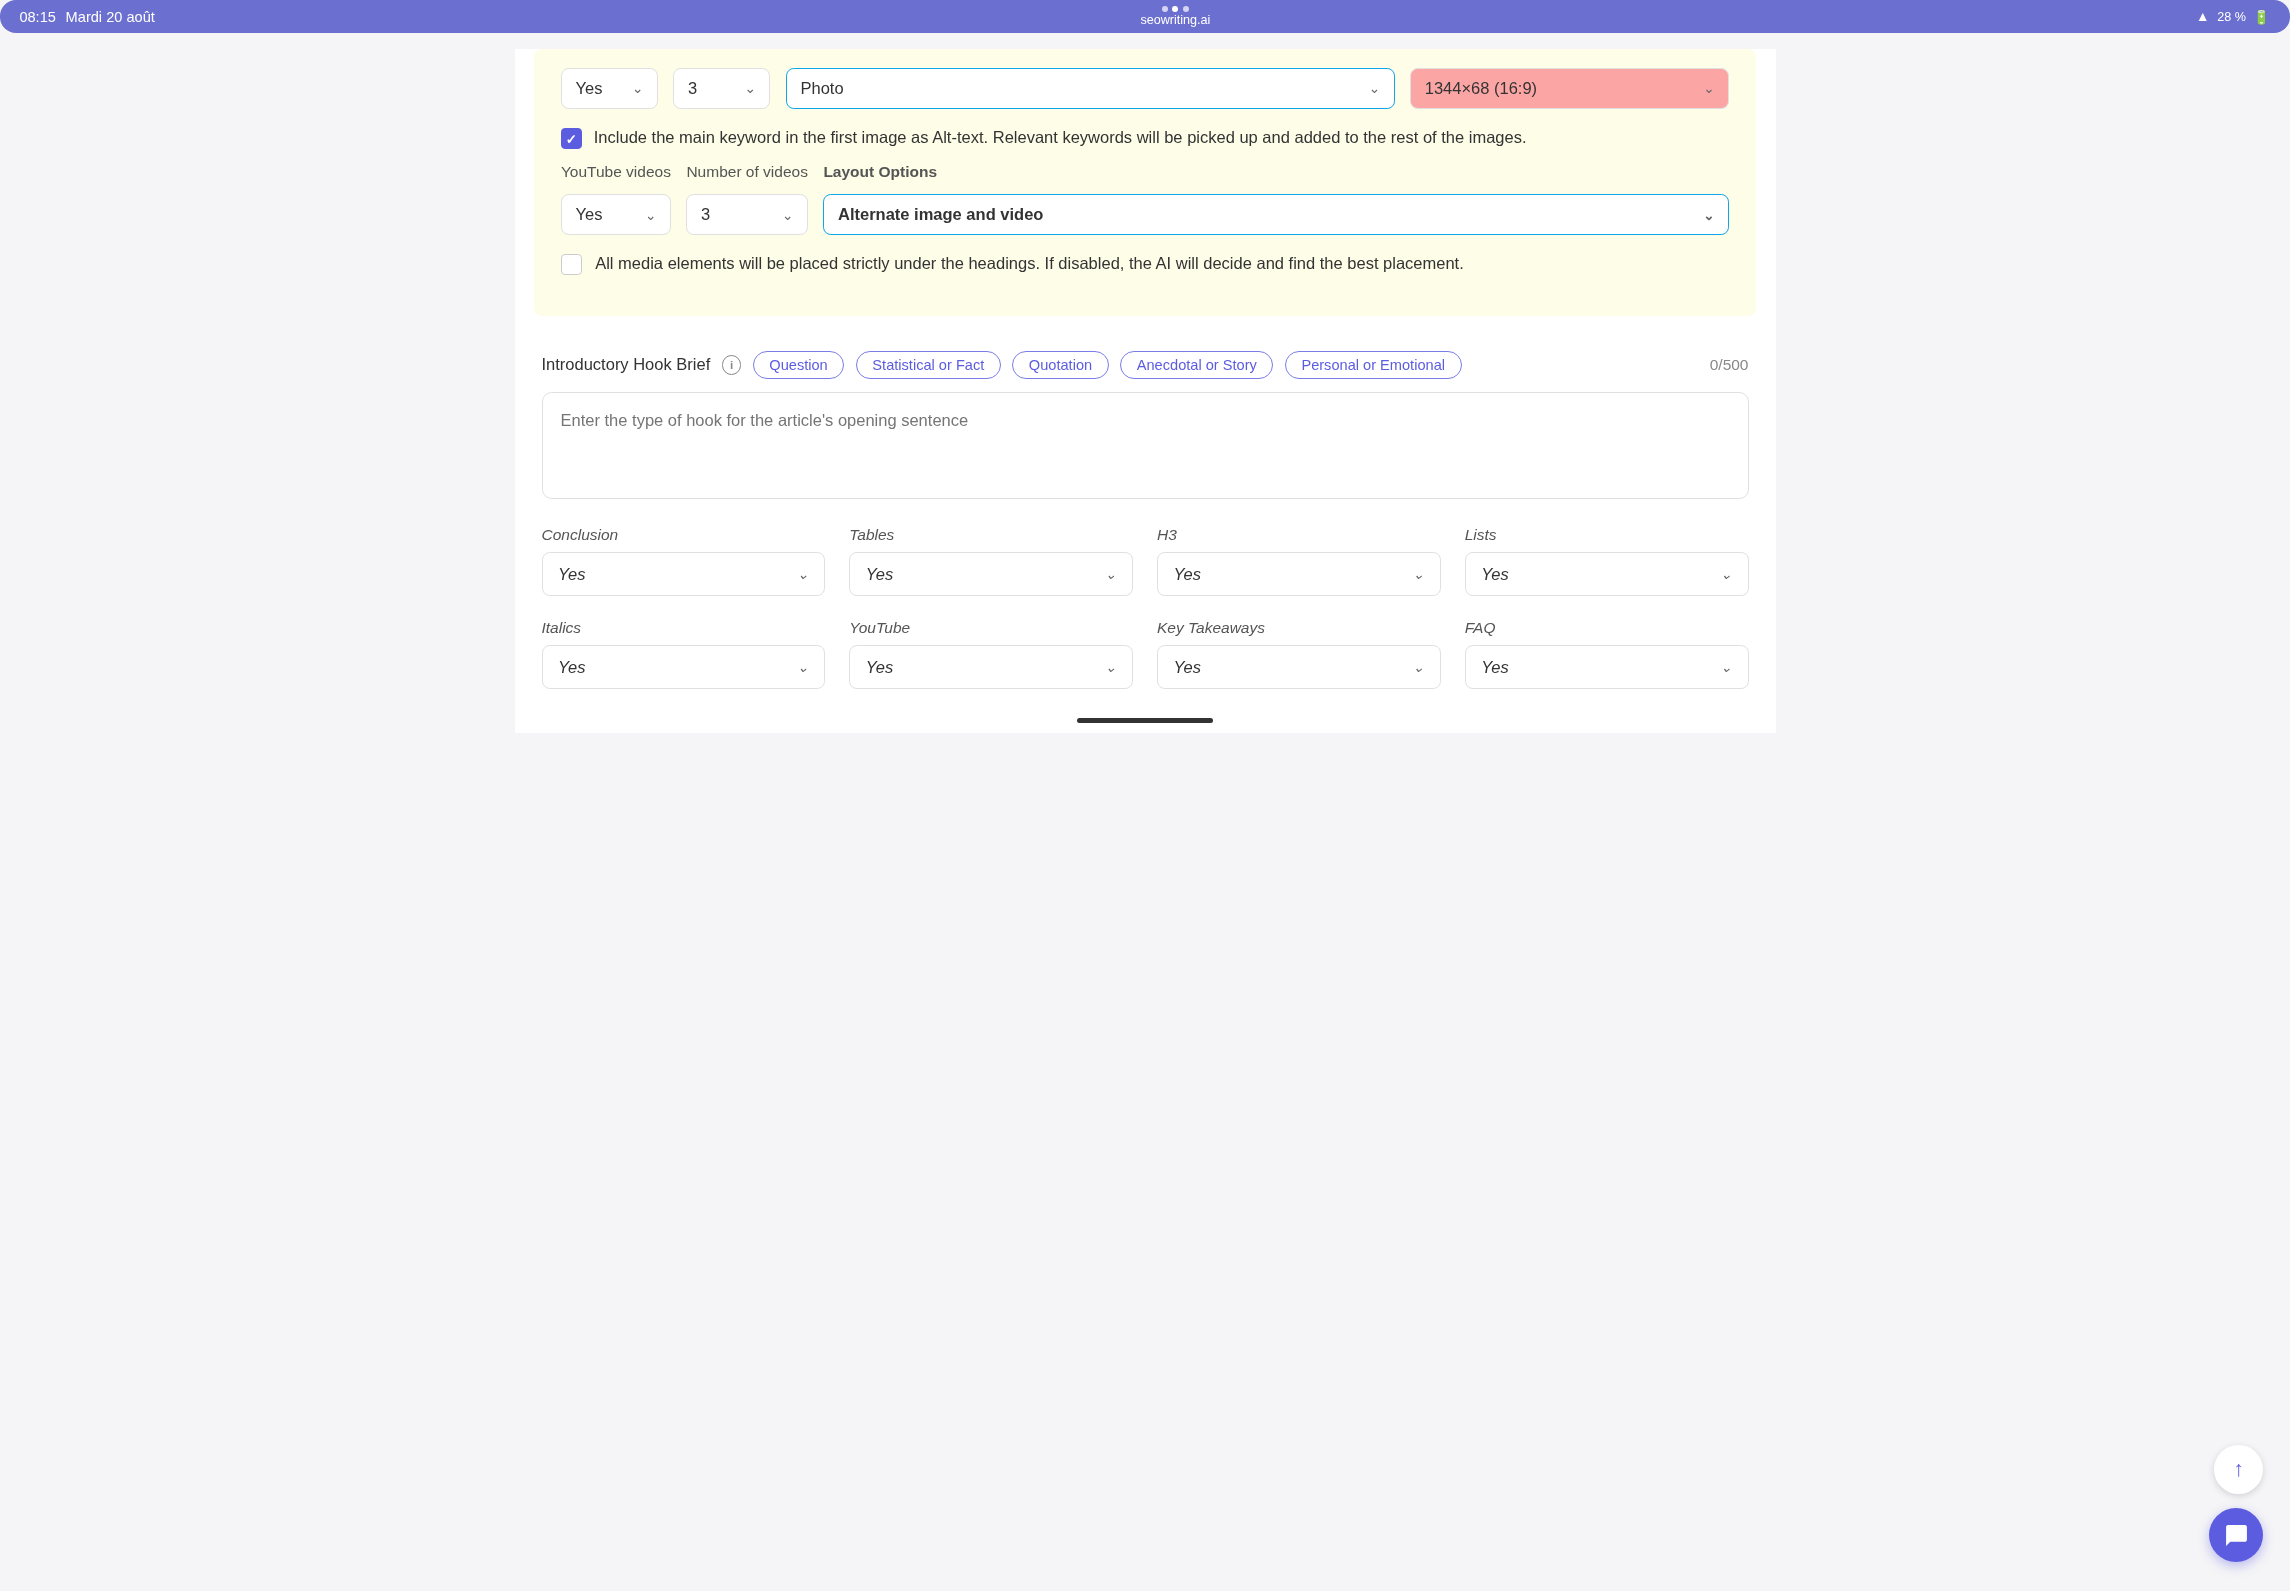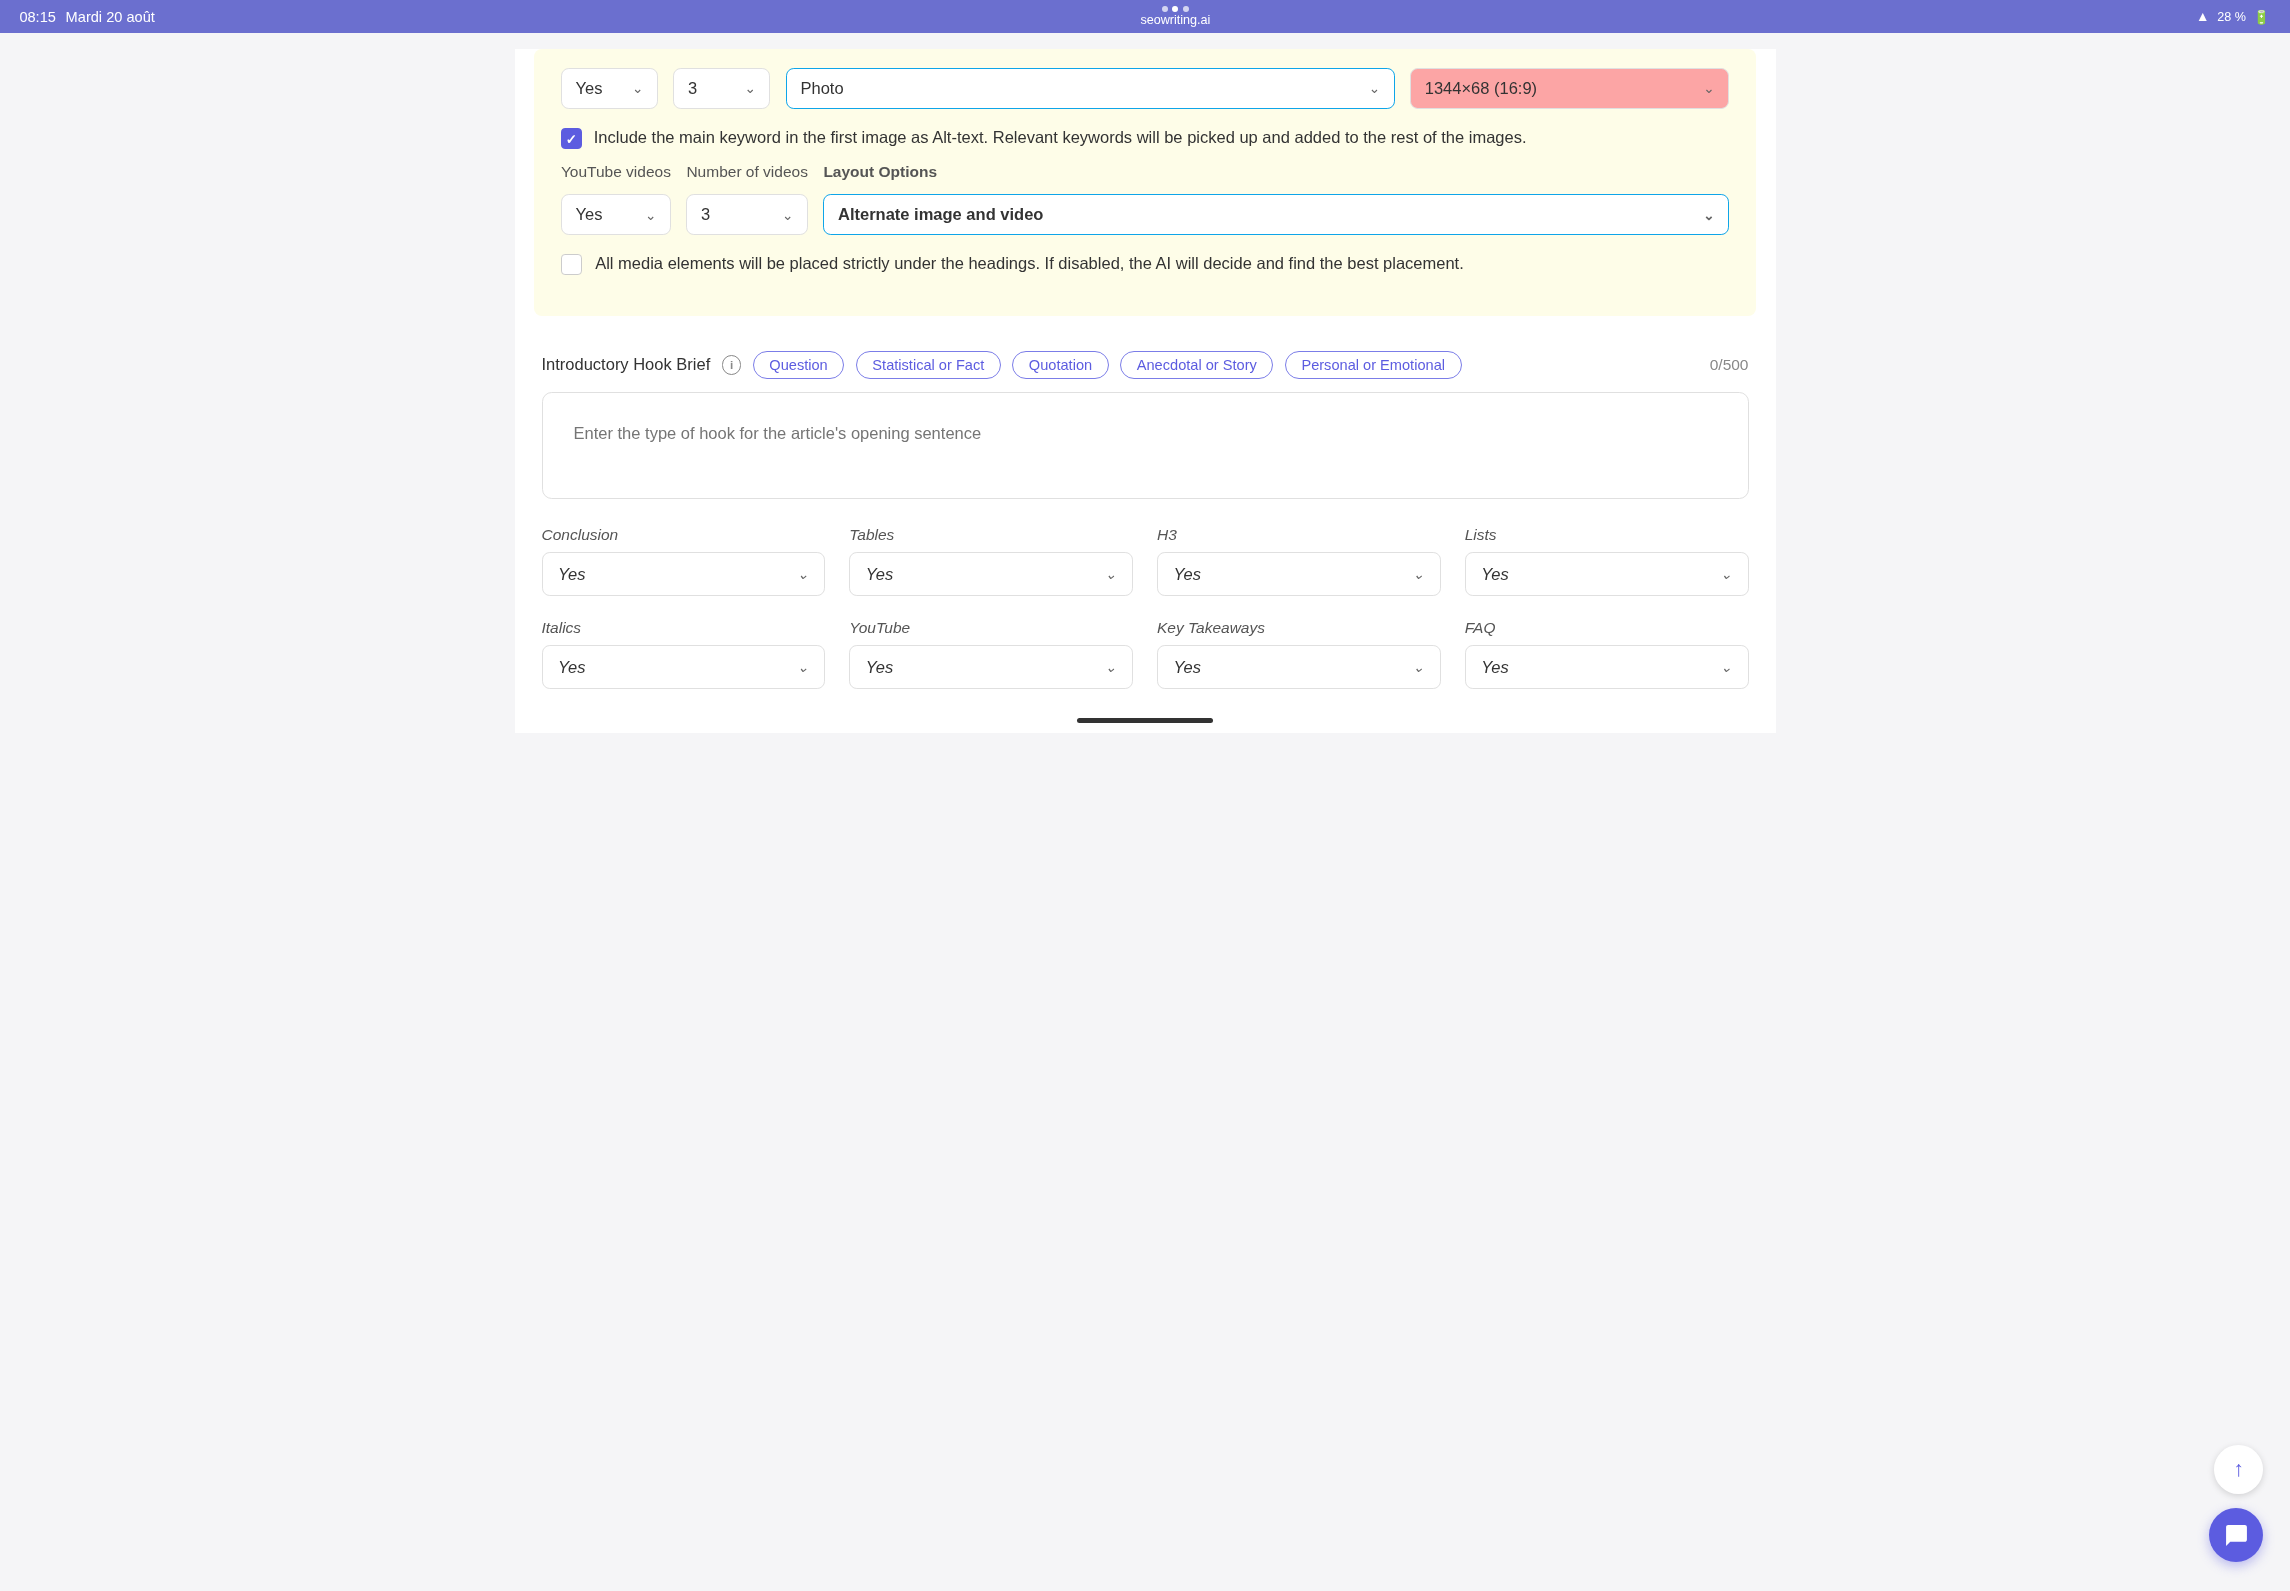--- a/index.html
+++ b/index.html
@@ -13,20 +13,21 @@
     
     .status-bar {
       background: #6b6fcf;
       color: white;
       display: flex;
       align-items: center;
       justify-content: space-between;
       padding: 5.8px 19.4px;
       font-size: 14.6px;
       font-weight: 500;
+      border-radius: 16px;
     }
     .status-left { display: flex; gap: 9.7px; align-items: center; }
     .status-center { display: flex; flex-direction: column; align-items: center; font-size: 12.6px; }
     .status-dots { display: flex; gap: 4.9px; margin-bottom: 1.9px; }
     .status-dot { width: 5.8px; height: 5.8px; border-radius: 50%; background: white; opacity: 0.7; }
     .status-dot.mid { opacity: 1; }
     .status-right { display: flex; gap: 7.8px; align-items: center; font-size: 13.6px; }
     .wifi-icon { font-size: 13.6px; }
     .battery { font-size: 12.6px; }
 
@@ -222,21 +223,21 @@
     .char-count {
       font-size: 15.5px;
       color: #888;
       margin-left: auto;
     }
 
     .hook-textarea {
       width: 100%;
       border: 1px solid #e0e0e0;
       border-radius: 9.7px;
-      padding: 31px;
+      padding: 18px;
       font-size: 16.5px;
       color: #aaa;
       resize: none;
       height: 107px;
       outline: none;
       font-family: inherit;
       background: white;
     }
 
     

